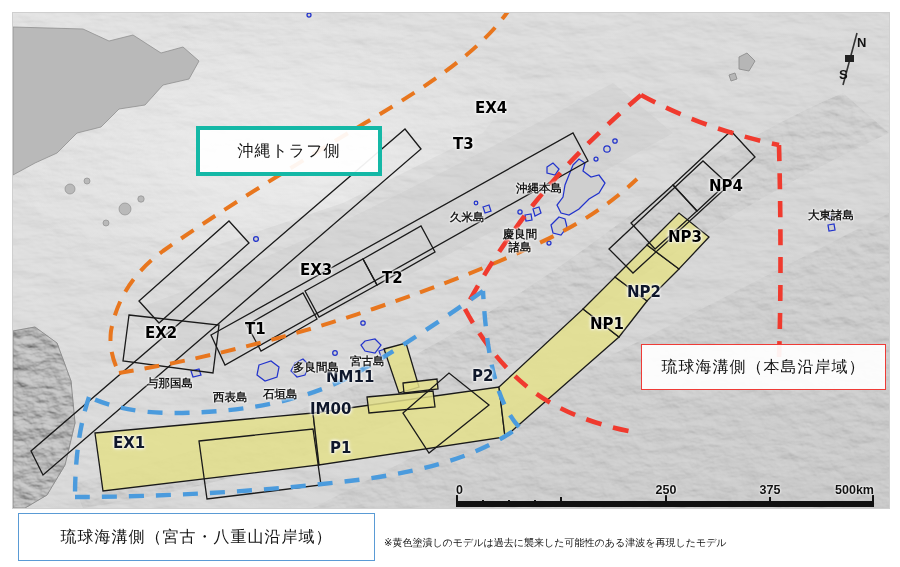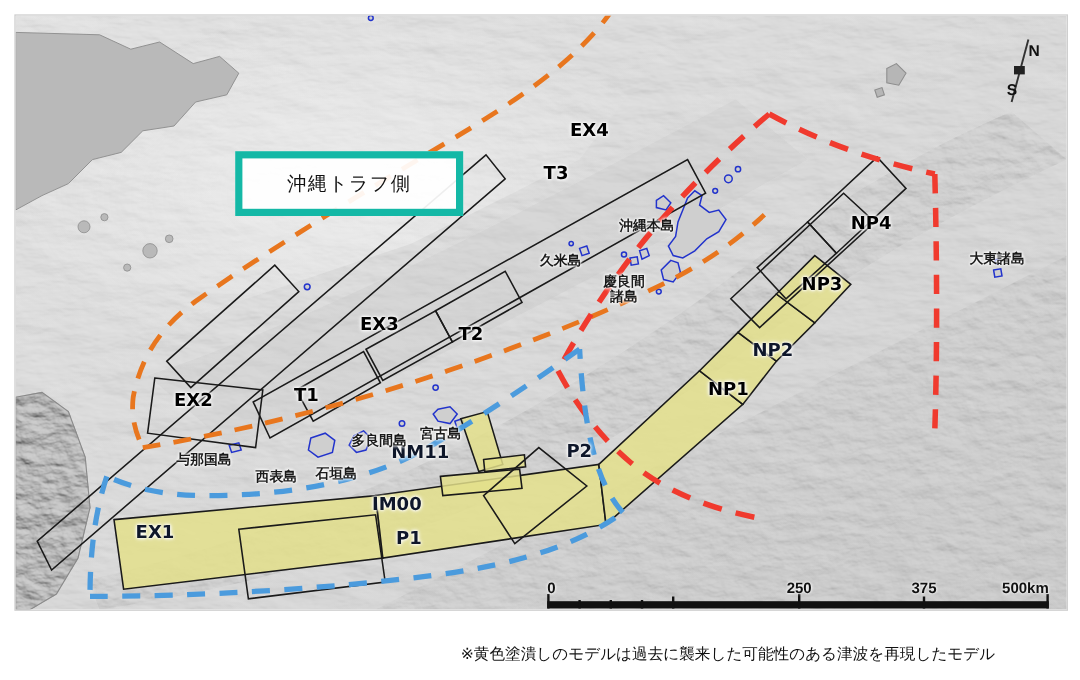--- a/index.html
+++ b/index.html
@@ -20,36 +20,36 @@
   .seg-label.red{color:#0f172a;}
   .isl-label{font-size:11.5px;font-weight:bold;color:#1a1a1a;
              text-shadow:0 0 2px #fff,0 0 3px #fff,0 0 3px #fff;}
   .isl-label.two{line-height:1.12;}
 
   
   .box{position:absolute;background:rgba(255,255,255,0.93);
        display:flex;align-items:center;justify-content:center;
        font-family:"DejaVu Sans","Liberation Sans",sans-serif;
        font-size:16px;color:#111;letter-spacing:1px;}
-  .box.orange{border:6px solid #14b8a6;}
+  .box.orange{border:4px solid #14b8a6;}
   .box.red{border:1.6px solid #ef3b36;}
   .box.blue{border:1.6px solid #5a9bd5;}
 
   
   #compass{position:absolute;right:14px;top:16px;width:48px;height:60px;}
 
   
   #scalebar{position:absolute;left:455px;top:492px;width:418px;height:34px;}
   .sc-num{position:absolute;top:0;font-size:12.5px;font-weight:bold;color:#111;
           text-shadow:0 0 2px #fff,0 0 3px #fff;transform:translateX(-50%);}
   .sc-num.first{transform:none;}
   .sc-num.last{transform:translateX(-100%);}
 
   
-  #footnote{position:absolute;left:384px;top:536px;font-size:13px;color:#111;
+  #footnote{position:absolute;left:384px;top:536px;font-size:10px;color:#111;
             font-family:"DejaVu Sans","Liberation Sans",sans-serif;white-space:nowrap;}
 </style>
 </head>
 <body>
 
 <div id="root">
 
   <div id="map-frame">
     <svg id="map-svg" width="876" height="495" viewBox="0 0 876 495">
       <defs>
@@ -250,21 +250,21 @@
     <div class="map-label seg-label" style="left:232px;top:309px;">T1</div>
     <div class="map-label seg-label" style="left:132px;top:313px;">EX2</div>
     <div class="map-label seg-label" style="left:696px;top:166px;">NP4</div>
     <div class="map-label seg-label" style="left:655px;top:217px;">NP3</div>
     <div class="map-label seg-label red" style="left:614px;top:272px;">NP2</div>
     <div class="map-label seg-label" style="left:577px;top:304px;">NP1</div>
     <div class="map-label seg-label red" style="left:459px;top:356px;">P2</div>
     <div class="map-label seg-label red" style="left:317px;top:428px;">P1</div>
     <div class="map-label seg-label red" style="left:100px;top:423px;">EX1</div>
     <div class="map-label seg-label red" style="left:313px;top:357px;">NM11</div>
-    <div class="map-label seg-label red" style="left:297px;top:389px;margin-top:11px;">IM00</div>
+    <div class="map-label seg-label red" style="left:297px;top:389px;">IM00</div>
 
     <div class="map-label isl-label" style="left:503px;top:170px;">沖縄本島</div>
     <div class="map-label isl-label" style="left:437px;top:199px;">久米島</div>
     <div class="map-label isl-label two" style="left:485px;top:215px;width:44px;white-space:normal;text-align:center;"><span>慶良間</span><br><span>諸島</span></div>
     <div class="map-label isl-label" style="left:795px;top:197px;">大東諸島</div>
     <div class="map-label isl-label" style="left:337px;top:343px;">宮古島</div>
     <div class="map-label isl-label" style="left:280px;top:349px;">多良間島</div>
     <div class="map-label isl-label" style="left:250px;top:376px;">石垣島</div>
     <div class="map-label isl-label" style="left:200px;top:379px;">西表島</div>
     <div class="map-label isl-label" style="left:134px;top:365px;">与那国島</div>
@@ -285,17 +285,23 @@
       <div class="sc-num" style="left:314px;text-align:center;">375</div>
       <div class="sc-num last" style="left:418px;">500km</div>
     </div>
 
   </div>
 
   <div class="box orange" style="left:196px;top:126px;width:178px;height:42px;">
     <span>沖縄トラフ側</span>
   </div>
 
-
+  <div class="box red" style="left:641px;top:344px;width:243px;height:44px;">
+    <span>琉球海溝側（本島沿岸域）</span>
+  </div>
+
+  <div class="box blue" style="left:18px;top:513px;width:355px;height:46px;">
+    <span>琉球海溝側（宮古・八重山沿岸域）</span>
+  </div>
 
   <div id="footnote">※黄色塗潰しのモデルは過去に襲来した可能性のある津波を再現したモデル</div>
 
 </div>
 
 </body></html>

